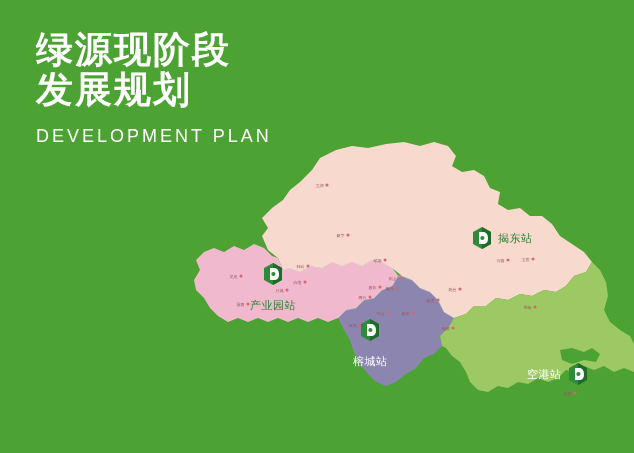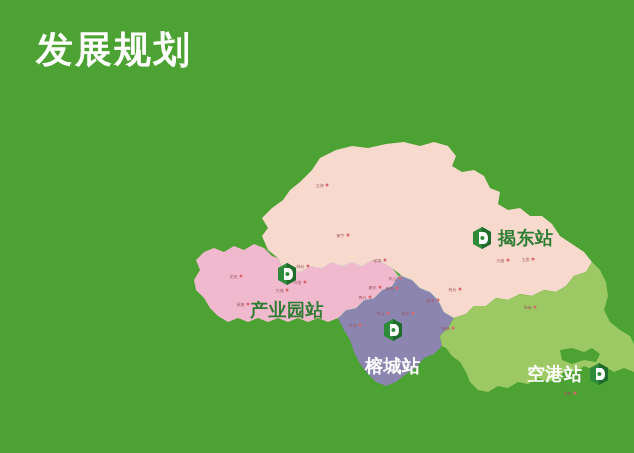--- a/index.html
+++ b/index.html
@@ -52,22 +52,22 @@
     display:flex;
     align-items:center;
     z-index:30;
     white-space:nowrap;
   }
   .station .logo{
     width:20px;height:24px;
     flex:0 0 auto;
   }
   .station .st-label{
-    font-size:18px;
-    font-weight:bold;
+    font-size:11px;
+    font-weight:normal;
     letter-spacing:0.5px;
   }
   .station.dark .st-label{color:#2f7d32;}
   .station.light .st-label{color:#ffffff;}
 
   
   .station.stacked{
     flex-direction:column;
     align-items:center;
   }
@@ -149,21 +149,23 @@
 
       <g fill="none" stroke="#ffffff" stroke-opacity="0.35" stroke-width="1">
         <path d="M283,270 L290,268 L300,272 L310,266 L322,268 L332,262 L342,266 L352,262 L362,266 L372,260 L382,262 L392,268 L398,276"></path>
         <path d="M398,276 L402,276 L412,280 L420,288 L430,292 L438,300 L444,312 L454,318"></path>
         <path d="M338,318 L346,310 L356,308 L364,300 L374,298 L382,290 L392,286 L398,276"></path>
       </g>
     </svg>
   </div>
 
   <div id="title-block">
+    <div class="title-line">绿源现阶段</div>
     <div class="title-line">发展规划</div>
+    <div id="subtitle">DEVELOPMENT PLAN</div>
   </div>
 
   <div id="city-layer">
       <div class="city" style="left: 322px; top: 185px;">
         <span class="cname">玉湖</span>
         <span class="dot"></span>
       </div>
       <div class="city" style="left: 343px; top: 235px;">
         <span class="cname">新亨</span>
         <span class="dot"></span>
@@ -267,21 +269,21 @@
       <svg viewBox="0 0 20 24" width="20" height="24">
         <polygon points="10,1 19,6 19,18 10,23 1,18 1,6" fill="#2e8b3a"></polygon>
         <polygon points="10,1 19,6 19,18 10,23" fill="#1f6b2c"></polygon>
         <path d="M7,6 L7,18 L11,18 C14.2,18 16,16 16,12.4 C16,8.6 14.2,6 11,6 Z" fill="#ffffff"></path>
         <circle cx="10.4" cy="12" r="2.1" fill="#2e8b3a"></circle>
       </svg>
     </span>
     <span class="st-label">揭东站</span>
   </div>
 
-  <div class="station stacked light" style="left:365px;top:318px;">
+  <div class="station stacked light" style="left:353px;top:318px;">
     <span class="logo">
       <svg viewBox="0 0 20 24" width="20" height="24">
         <polygon points="10,1 19,6 19,18 10,23 1,18 1,6" fill="#2e8b3a"></polygon>
         <polygon points="10,1 19,6 19,18 10,23" fill="#1f6b2c"></polygon>
         <path d="M7,6 L7,18 L11,18 C14.2,18 16,16 16,12.4 C16,8.6 14.2,6 11,6 Z" fill="#ffffff"></path>
         <circle cx="10.4" cy="12" r="2.1" fill="#2e8b3a"></circle>
       </svg>
     </span>
     <span class="st-label">榕城站</span>
   </div>

